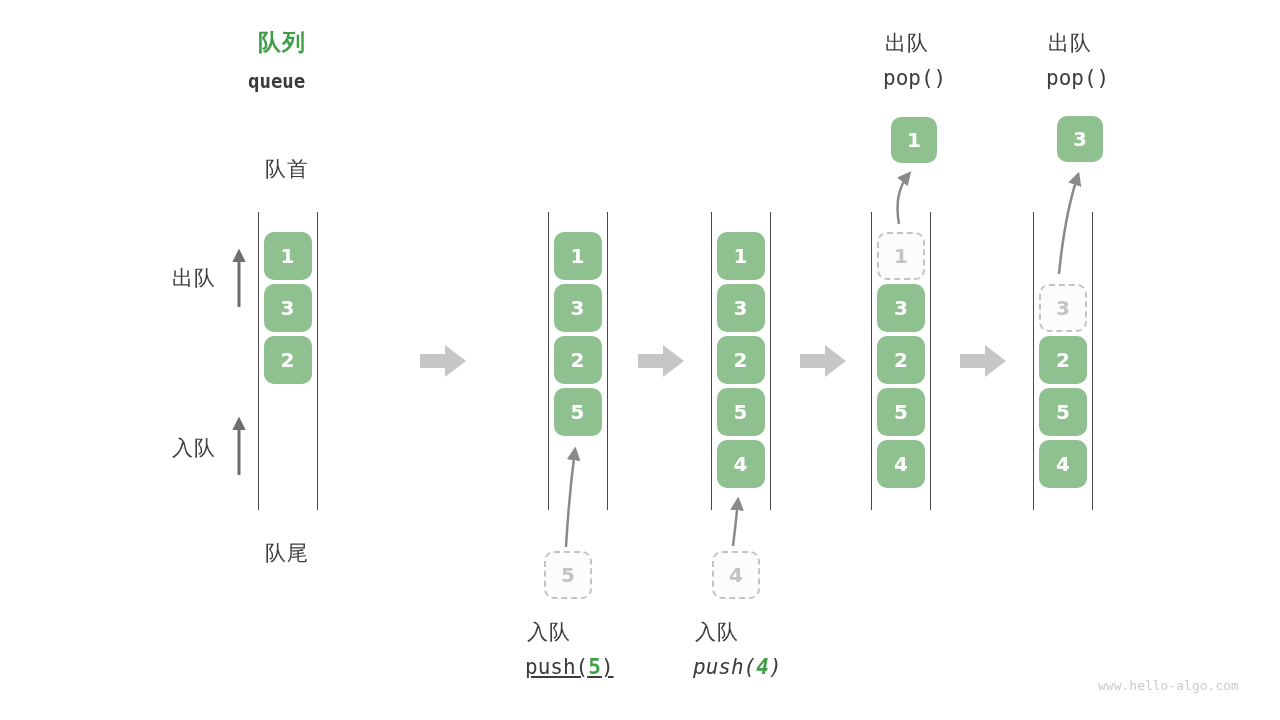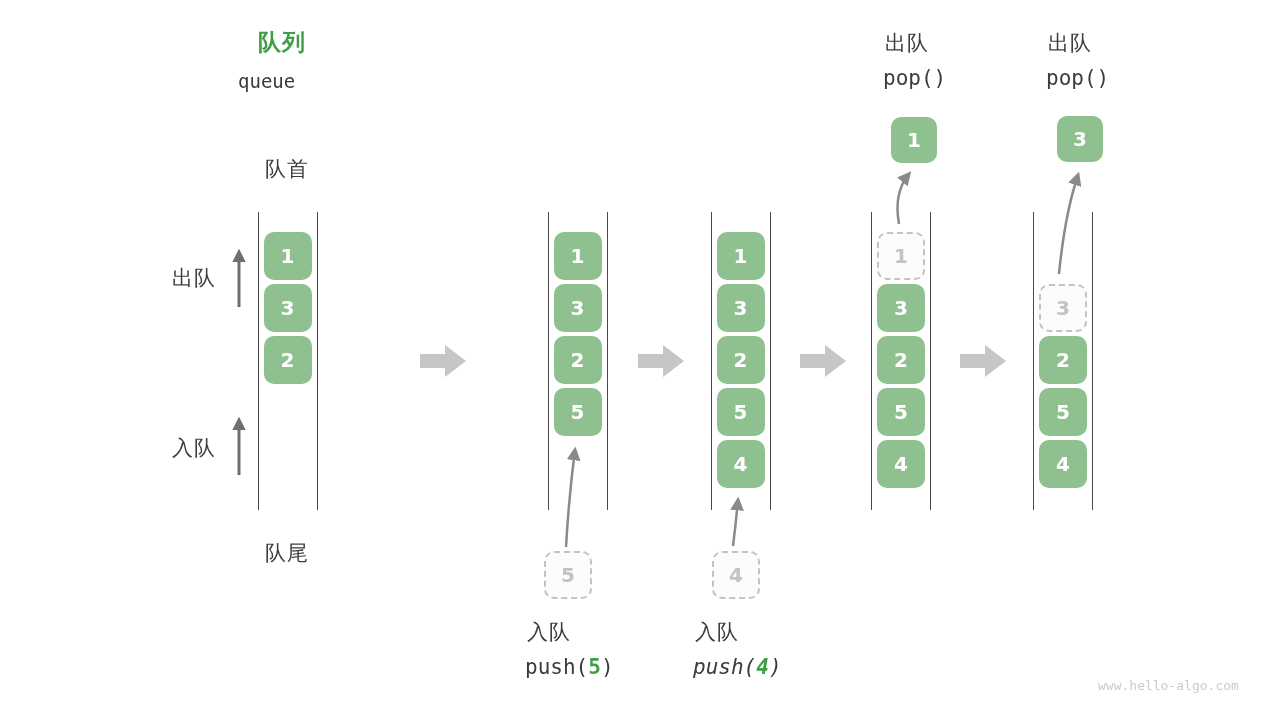--- a/index.html
+++ b/index.html
@@ -43,35 +43,35 @@
   .cell.pop{width:46px;height:46px;}
   .overlay{position:absolute;left:0;top:0;width:1280px;height:720px;pointer-events:none;}
   .watermark{font-family:"DejaVu Sans Mono","Liberation Mono",monospace;color:var(--watermark);font-size:13px;}
 </style>
 </head>
 <body>
 
 <div class="canvas" id="canvas">
 
   <div class="abs title-zh" style="left:238px;top:29px;">队列</div>
-  <div class="abs title-en" style="left:218px;top:71px;">queue</div>
+  <div class="abs title-en" style="left:228px;top:71px;font-weight:bold;">queue</div>
 
   <div class="abs zh bold" style="left:245px;top:157px;">队首</div>
   <div class="abs zh bold" style="left:245px;top:541px;">队尾</div>
 
   <div class="abs zh bold" style="left:152px;top:266px;">出队</div>
   <div class="abs zh bold" style="left:152px;top:436px;">入队</div>
 
   <div class="abs zh" style="left:865px;top:31px;">出队</div>
   <div class="abs code" style="left:863px;top:66px;">pop()</div>
   <div class="abs zh" style="left:1028px;top:31px;">出队</div>
   <div class="abs code" style="left:1026px;top:66px;">pop()</div>
 
   <div class="abs zh" style="left:507px;top:620px;">入队</div>
-  <div class="abs code" style="left:505px;top:655px;"><span>push(</span><span class="arg">5</span><span>)</span></div>
+  <div class="abs code" style="left:505px;top:655px;text-decoration:underline;"><span>push(</span><span class="arg">5</span><span>)</span></div>
   <div class="abs zh" style="left:675px;top:620px;">入队</div>
   <div class="abs code" style="left:673px;top:655px;font-style:italic;"><span>push(</span><span class="arg">4</span><span>)</span></div>
 
   <div class="abs watermark" style="left:1078px;top:679px;">www.hello-algo.com</div>
 
   <svg class="overlay" viewBox="0 0 1280 720">
     <defs>
       <marker id="ah-gray" viewBox="0 0 10 10" refX="7.5" refY="5" markerWidth="5.5" markerHeight="5.5" orient="auto">
         <path d="M0,0 L10,5 L0,10 z" fill="#8a8a8a"></path>
       </marker>

